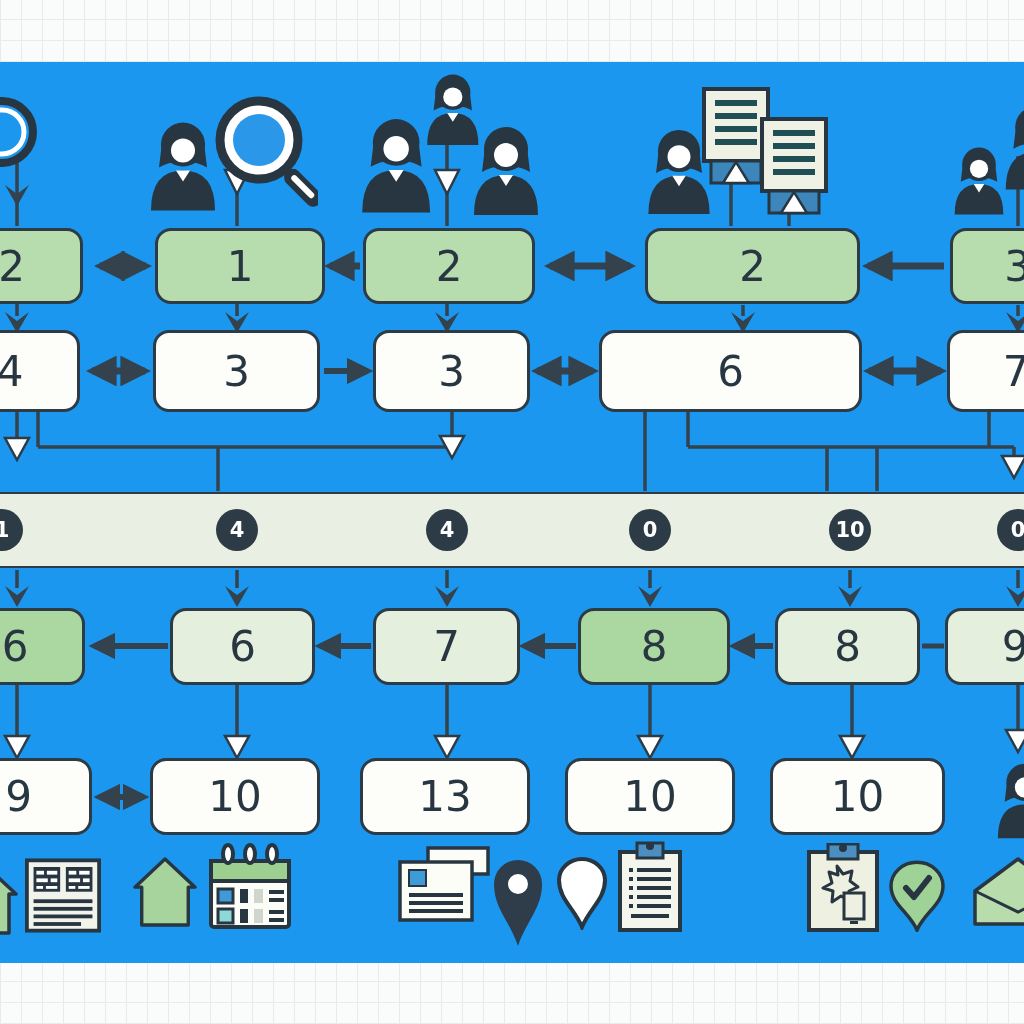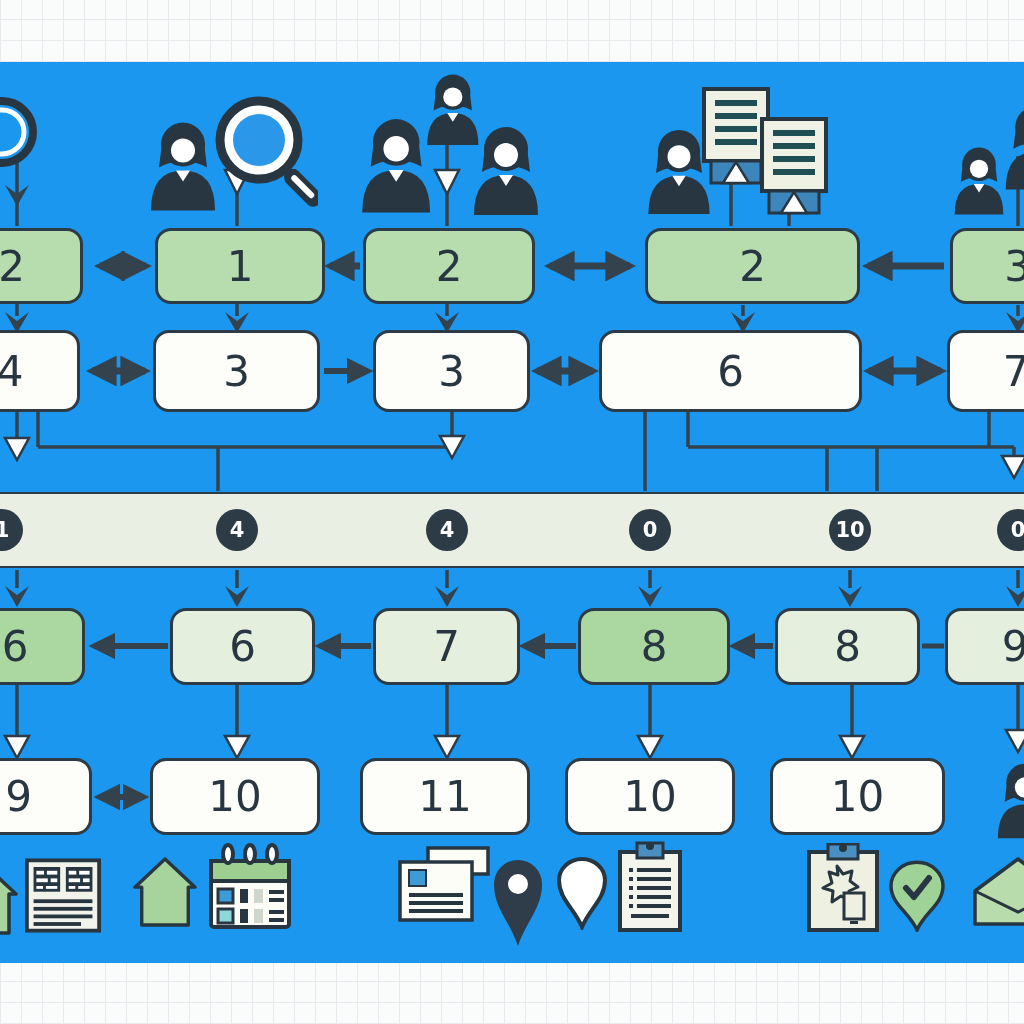--- a/index.html
+++ b/index.html
@@ -220,21 +220,21 @@
       <span>9</span>
     </div>
 
   <div class="box r4" style="left:-55px;width:147px">
       <span>9</span>
     </div>
   <div class="box r4" style="left:150px;width:170px">
       <span>10</span>
     </div>
   <div class="box r4" style="left:360px;width:170px">
-      <span>11</span>
+      <span>13</span>
     </div>
   <div class="box r4" style="left:565px;width:170px">
       <span>10</span>
     </div>
   <div class="box r4" style="left:770px;width:175px">
       <span>10</span>
     </div>
 
   <div class="icon" style="left:-34px;top:96px">
     <svg width="76" height="76" viewBox="0 0 76 76">

